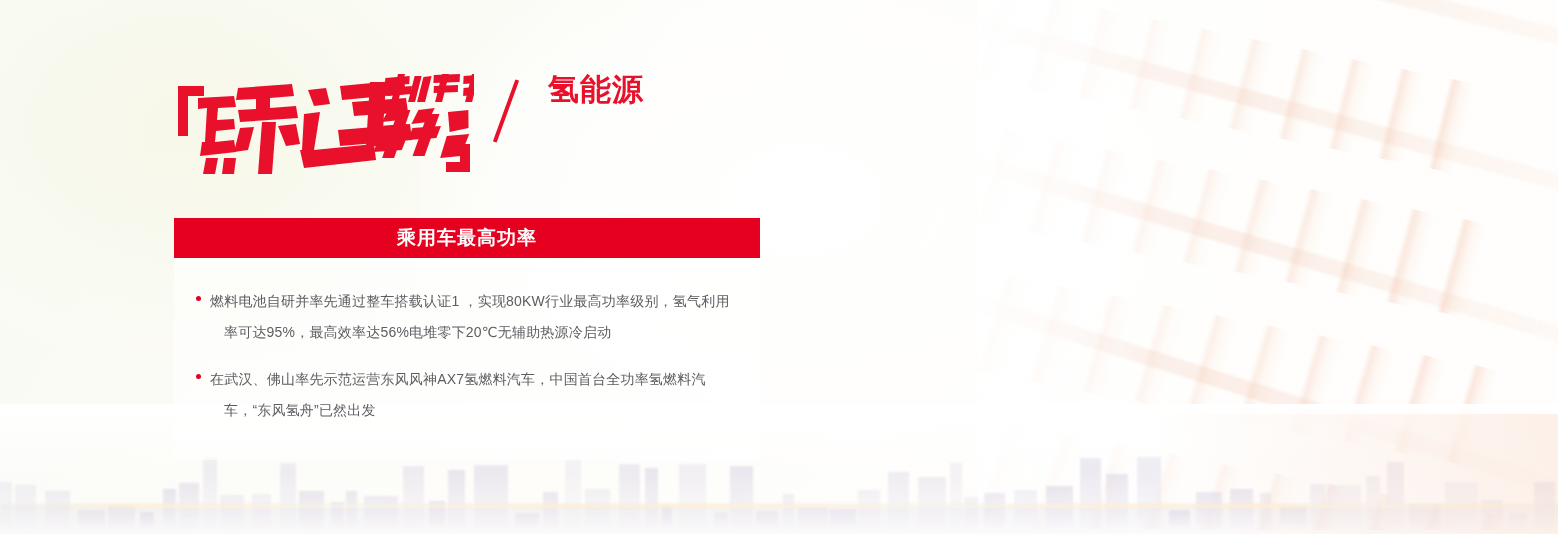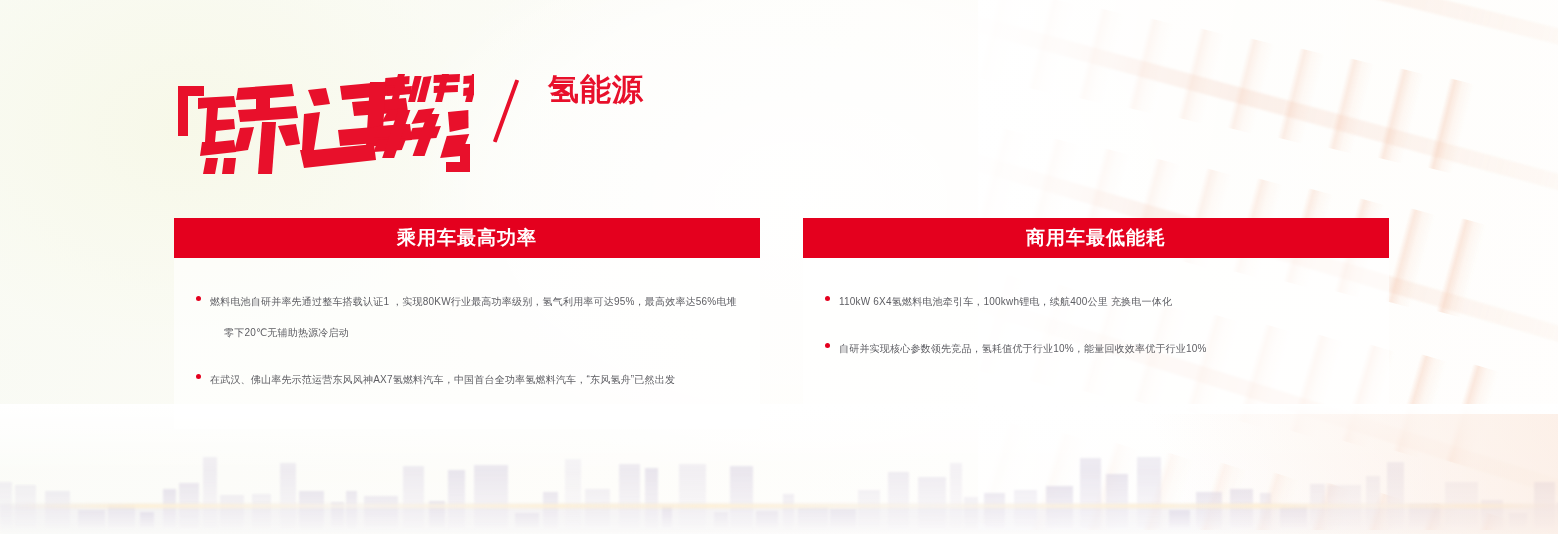--- a/index.html
+++ b/index.html
@@ -185,21 +185,21 @@
     flex: 0 0 auto;
     width: 5px;
     height: 5px;
     border-radius: 50%;
     background: #e4001e;
     margin-top: 10px;
     margin-right: 9px;
   }
 
   .bullet-text {
-    font-size: 10px;
+    font-size: 14px;
     line-height: 31px;
     color: #5d5d62;
     letter-spacing: 0.2px;
     max-width: 540px;
   }
 
   
   .bullet-text {
     padding-left: 14px;
     text-indent: -14px;
@@ -402,27 +402,14 @@
         <span class="bullet-dot"></span>
         <span class="bullet-text">燃料电池自研并率先通过整车搭载认证1 ，实现80KW行业最高功率级别，氢气利用率可达95%，最高效率达56%电堆零下20℃无辅助热源冷启动</span>
       </div>
       <div class="bullet-item">
         <span class="bullet-dot"></span>
         <span class="bullet-text">在武汉、佛山率先示范运营东风风神AX7氢燃料汽车，中国首台全功率氢燃料汽车，“东风氢舟”已然出发</span>
       </div>
     </div>
   </div>
 
-  <div class="card" id="card-1">
-    <div class="card-header">商用车最低能耗</div>
-    <div class="card-body">
-      <div class="bullet-item">
-        <span class="bullet-dot"></span>
-        <span class="bullet-text">110kW 6X4氢燃料电池牵引车，100kwh锂电，续航400公里 充换电一体化</span>
-      </div>
-      <div class="bullet-item">
-        <span class="bullet-dot"></span>
-        <span class="bullet-text">自研并实现核心参数领先竞品，氢耗值优于行业10%，能量回收效率优于行业10%</span>
-      </div>
-    </div>
-  </div>
 
 </div>
 
 </body></html>

